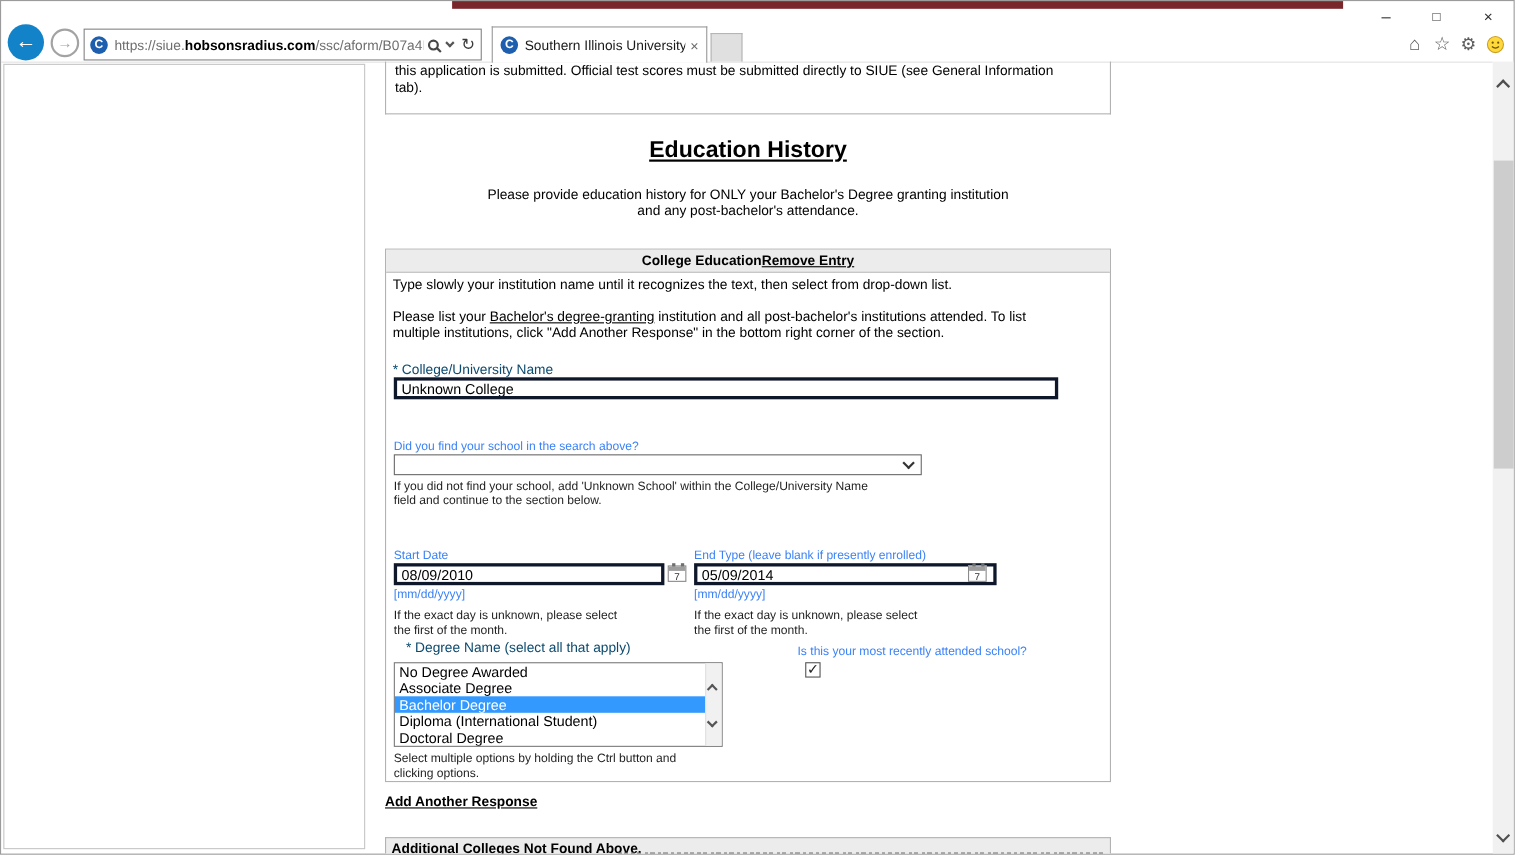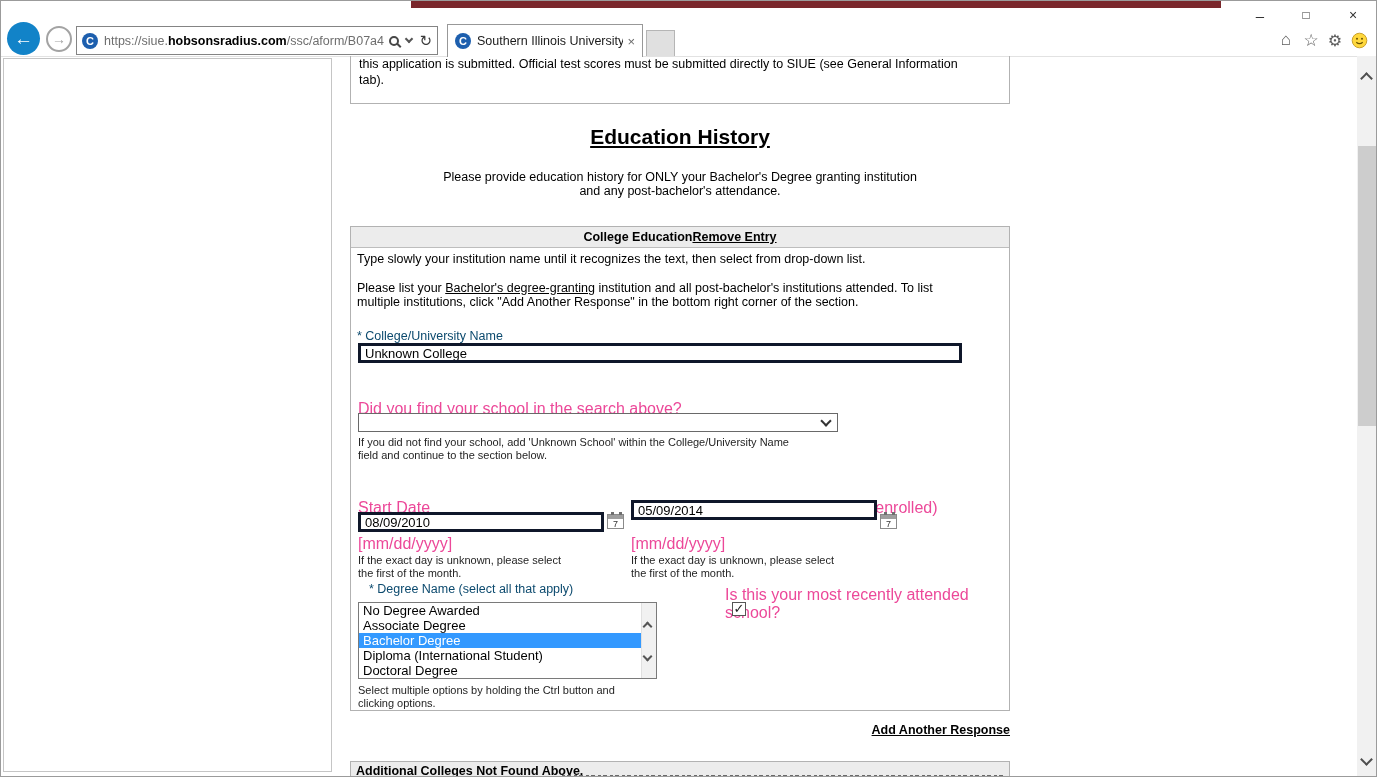--- a/index.html
+++ b/index.html
@@ -76,21 +76,21 @@
   .college-box { left:349px; top:225px; width:660px; height:485px; border:1px solid #b2b2b2; background:#fff; }
   .sec-header { height:21px; background:#ececec; border-bottom:1px solid #bdbdbd;
                 display:flex; align-items:center; justify-content:center; padding:0 5px; }
   .sec-title { font-size:12.5px; font-weight:bold; }
   .link { font-size:12.5px; font-weight:bold; text-decoration:underline; color:#000; cursor:pointer; }
   .sec-body { position:relative; height:463px; }
 
   .p-text { position:absolute; left:6px; font-size:12.5px; line-height:14px; }
   .uline { text-decoration:underline; }
   .req-label { position:absolute; left:6px; font-size:12.5px; color:#0c4a6e; }
-  .plain-label { position:absolute; font-size:16px; color:#ec4899; }
+  .plain-label { position:absolute; font-size:11px; color:#3b82f6; }
   .tfield { position:absolute; height:20px; border:3px solid #0f172a; background:#fff;
             font-size:13px; font-family:"Liberation Sans","DejaVu Sans",sans-serif; padding:0 4px; }
   .help { position:absolute; font-size:11px; line-height:12.5px; color:#1f1f1f; }
 
   .sel { position:absolute; left:7px; top:165px; width:480px; height:19px; border:1px solid #696969; background:#fff; }
   .sel .sel-chev { position:absolute; right:7px; top:3px; width:8px; height:8px;
                    border-right:2px solid #333; border-bottom:2px solid #333; transform:rotate(45deg); }
 
   .cal { position:absolute; width:17px; height:15px; border:1px solid #8a8a8a; background:#fff; }
   .cal::before { content:""; position:absolute; top:0; left:0; right:0; height:4px; background:#9e9e9e; }
@@ -101,21 +101,21 @@
   .listbox { position:absolute; left:7px; top:354px; width:299px; height:77px; border:1px solid #7a7a7a; background:#fff; }
   .lb-opt { height:15px; font-size:13px; line-height:15px; padding-left:4px; white-space:nowrap; width:283px; overflow:hidden; }
   .lb-opt.selected { background:#3399ff; color:#fff; }
   .lb-scroll { position:absolute; right:0; top:0; width:15px; height:75px; background:#f1f1f1; border-left:1px solid #e0e0e0; }
   .lb-scroll .chev { width:7px; height:7px; left:2px; border-color:#555; }
   .lb-scroll .chev.up { top:20px; } .lb-scroll .chev.down { bottom:18px; }
 
   .checkbox { position:absolute; left:381px; top:354px; width:14px; height:14px; border:1px solid #555;
               background:#fff; font-size:13px; line-height:12px; text-align:center; color:#222; font-weight:bold; }
 
-  .add-link-row { left:349px; top:719px; width:660px; text-align:right; }
+  .add-link-row { left:349px; top:719px; width:660px; text-align:left; }
 
   .additional-box { left:349px; top:760px; width:660px; height:17px; border:1px solid #b2b2b2; border-bottom:none;
                     background:#ececec; overflow:hidden; }
   .additional-box .sec-title { padding:2px 0 0 5px; display:block; }
   .cut-text { position:absolute; left:211px; top:13px; width:444px; height:3px;
               background:repeating-linear-gradient(90deg,#6a6a6a 0 3px,transparent 3px 5px,#6a6a6a 5px 9px,transparent 9px 12px); }
 </style>
 </head>
 <body>
 
@@ -210,21 +210,21 @@
       <span class="cal-tab"></span>
       <span class="cal-day">7</span>
     </span>
     <div class="plain-label" style="left:7px; top:287px;">[mm/dd/yyyy]</div>
     <div class="help" style="left:7px; top:306px;">
       <div>If the exact day is unknown, please select</div>
       <div>the first of the month.</div>
     </div>
 
     <div class="plain-label" style="left:280px; top:251px;">End Type (leave blank if presently enrolled)</div>
-    <input class="tfield" style="top: 252px; left: 280px; width: 246px;" value="05/09/2014">
+    <input class="tfield" style="top: 264px; left: 280px; width: 275px;" value="05/09/2014">
     <span class="cal" style="left:529px; top:266px;">
       <span class="cal-tab"></span>
       <span class="cal-day">7</span>
     </span>
     <div class="plain-label" style="left:280px; top:287px;">[mm/dd/yyyy]</div>
     <div class="help" style="left:280px; top:306px;">
       <div>If the exact day is unknown, please select</div>
       <div>the first of the month.</div>
     </div>
 

